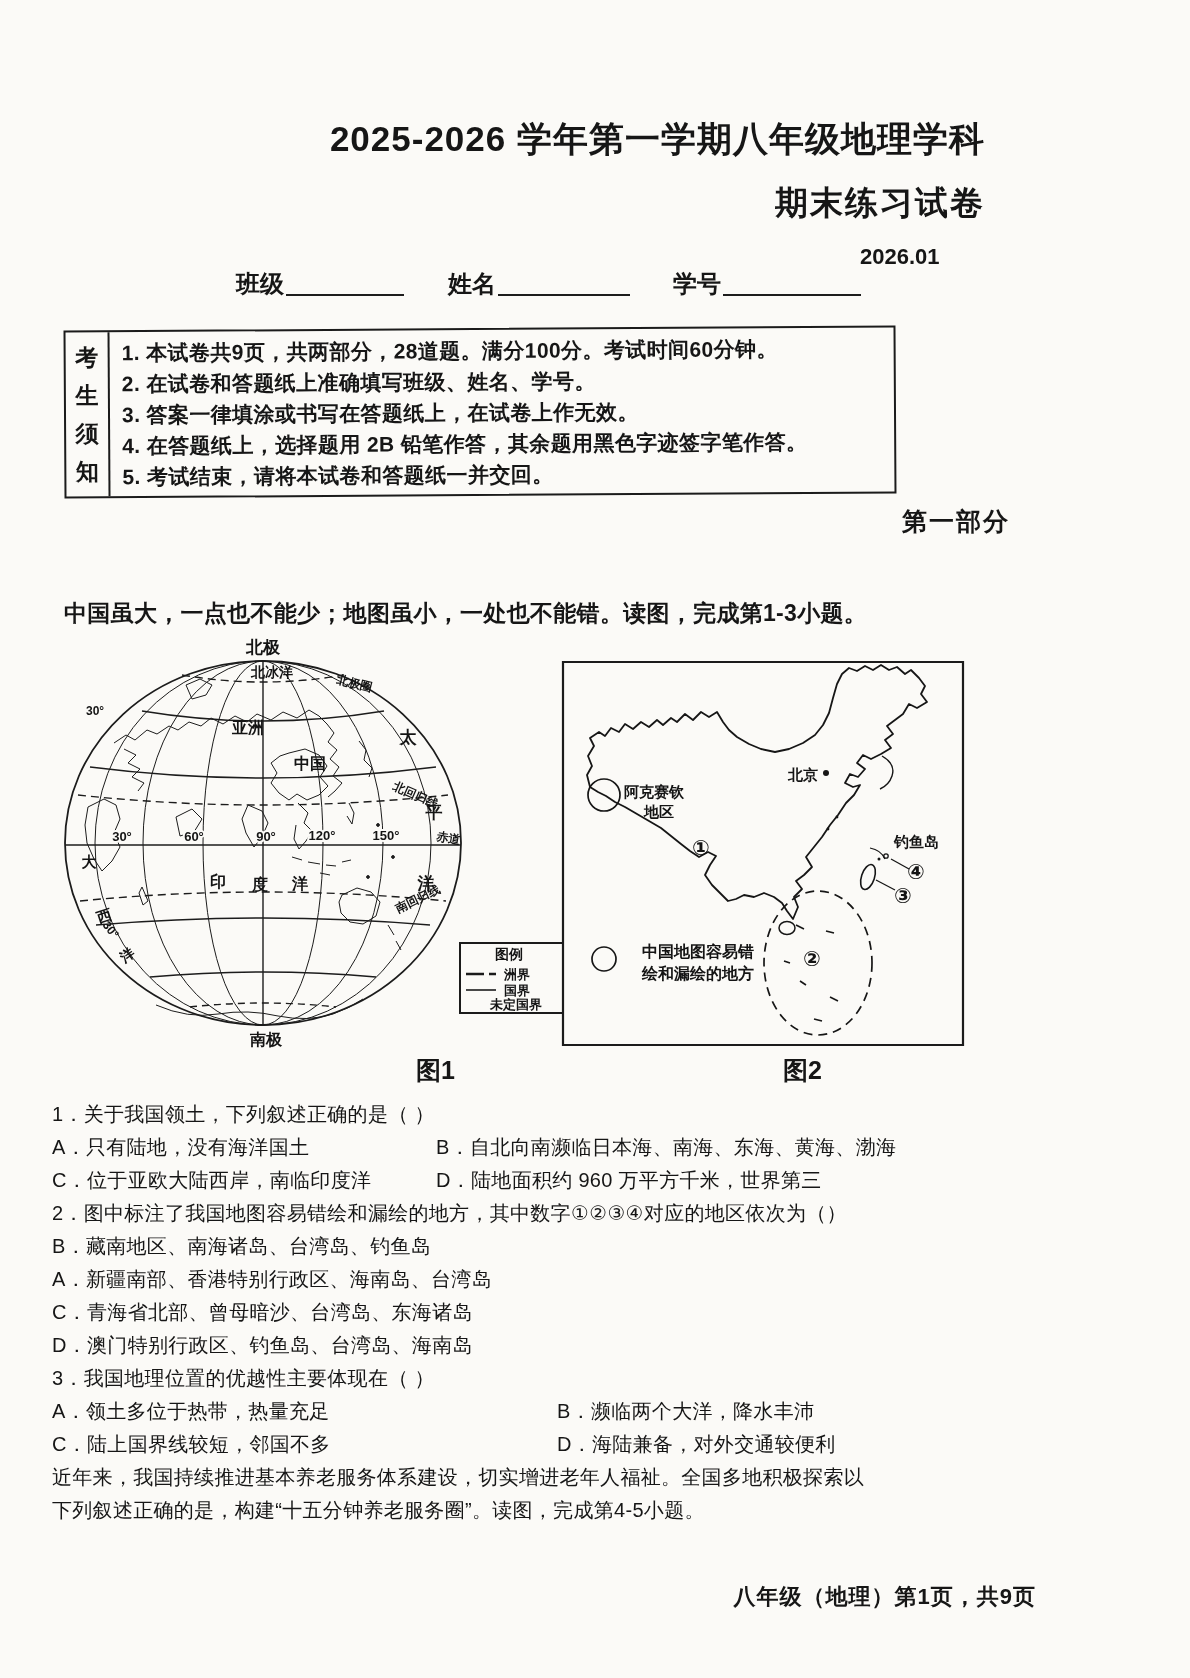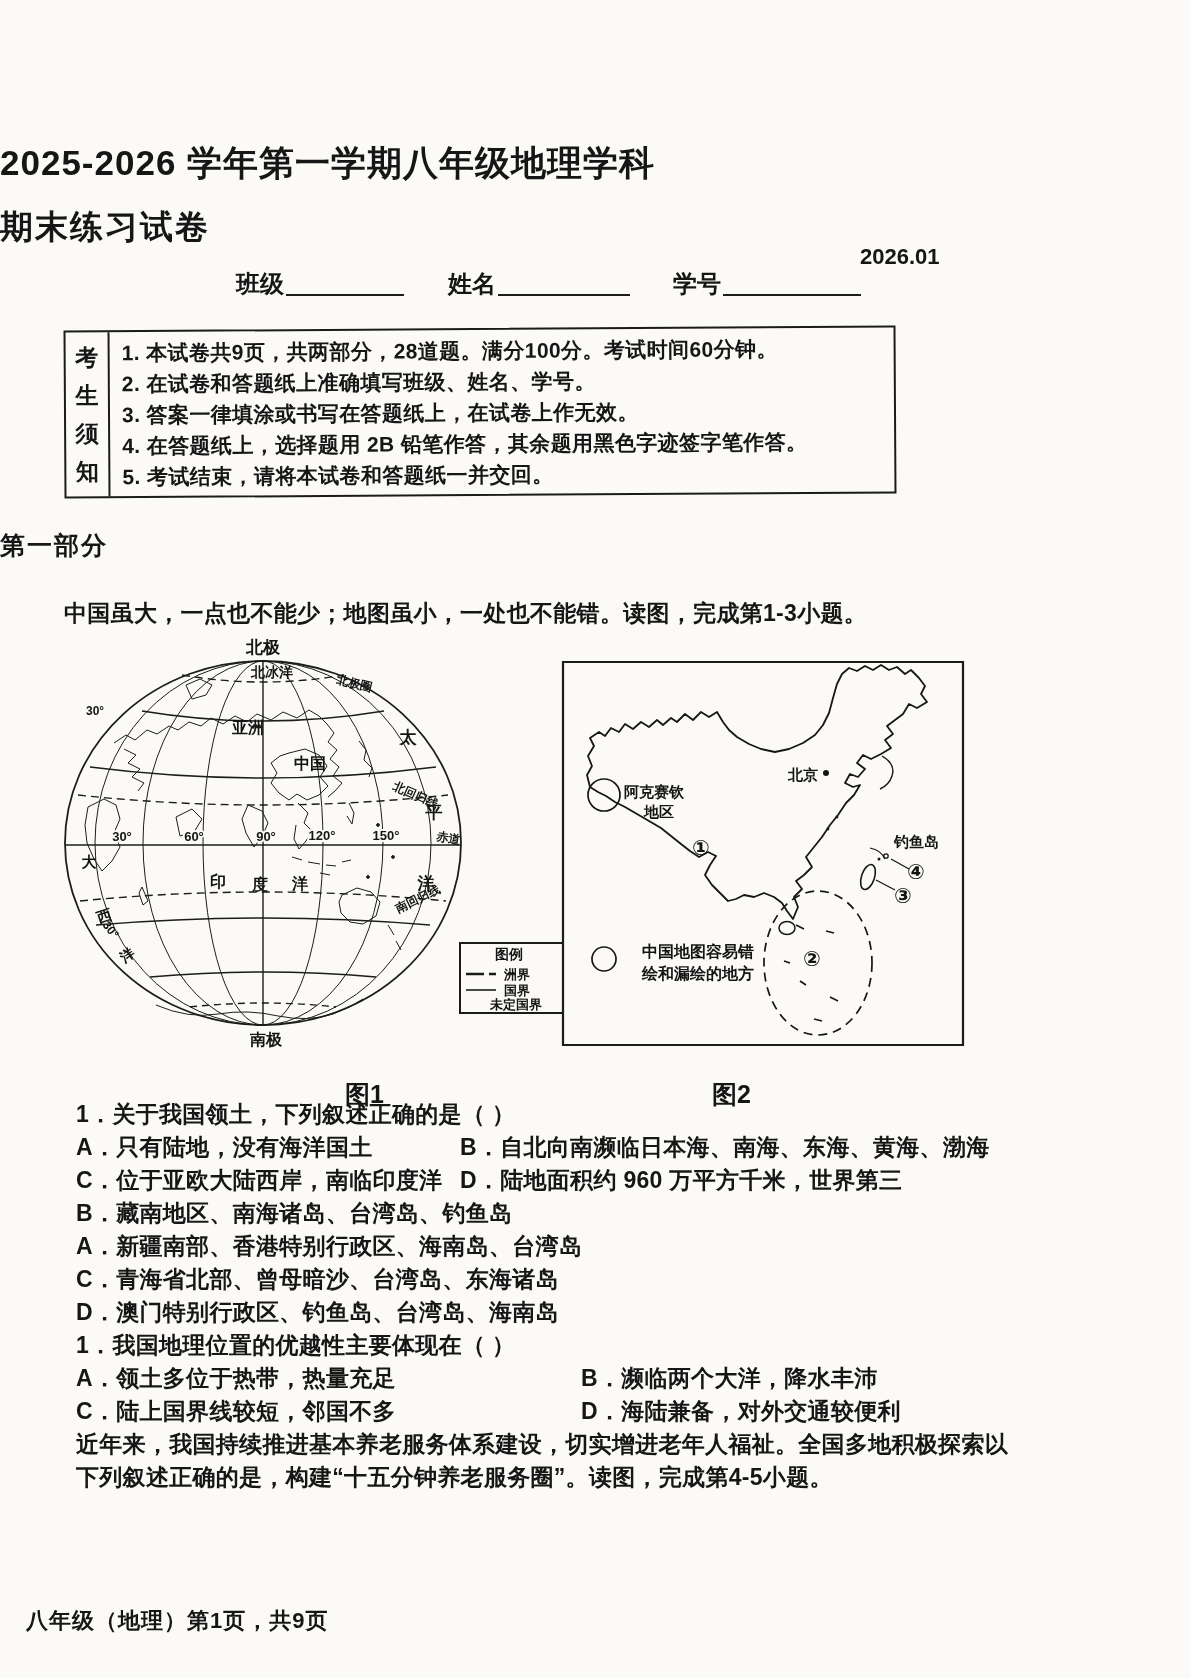--- a/index.html
+++ b/index.html
@@ -2,36 +2,36 @@
 <html><head>
 <meta charset="utf-8">
 <style>
   html,body{margin:0;padding:0;background:#e8e8e6;}
   .page{
     position:relative;width:1190px;height:1678px;margin:0 auto;
     background:#fbfaf7;color:#161616;overflow:hidden;
     font-family:"Liberation Sans","DejaVu Sans",sans-serif;
   }
   .abs{position:absolute;}
-  .ctr{text-align:left;margin-top:24px;}
+  .ctr{text-align:right;}
   .title{left:0;top:116px;width:985px;font-size:35px;font-weight:700;letter-spacing:1px;}
   .subtitle{left:0;top:181px;width:985px;font-size:33px;font-weight:700;letter-spacing:2px;}
   .date{left:860px;top:244px;width:120px;font-size:22px;font-weight:600;}
   .fillrow{top:268px;left:0;width:958px;height:34px;font-size:24px;font-weight:700;}
   .fillitem{position:absolute;top:0;white-space:nowrap;}
   .blank{display:inline-block;border-bottom:2.2px solid #1d1d1d;height:22px;vertical-align:-4px;margin-left:2px;}
   .noticebox{left:64px;top:328px;width:828px;height:164px;border:2.5px solid #1b1b1b;display:flex;transform:rotate(-0.35deg);background:#fbfaf7;}
   .noticeside{width:42px;border-right:2.5px solid #1b1b1b;display:flex;flex-direction:column;justify-content:space-around;align-items:center;font-size:23px;font-weight:700;padding:6px 0;}
   .noticebody{flex:1;padding:5px 10px 4px 12px;font-size:21px;font-weight:600;display:flex;flex-direction:column;justify-content:space-around;white-space:nowrap;letter-spacing:0.4px;}
   .part1{left:0;top:505px;width:1010px;font-size:25px;font-weight:700;letter-spacing:2px;}
   .intro{left:64px;top:555px;width:1090px;font-size:23px;font-weight:700;white-space:nowrap;letter-spacing:0.3px;}
   .lead{left:64px;top:598px;width:1090px;font-size:23px;font-weight:600;white-space:nowrap;letter-spacing:0.3px;}
   .figs{left:58px;top:625px;}
   .figcap{top:1054px;width:110px;font-size:25px;font-weight:700;}
-  .qblock{left:76px;top:1098px;width:1086px;font-size:23px;font-weight:700;line-height:33px;white-space:nowrap;letter-spacing:0.3px;}
+  .qblock{left:52px;top:1098px;width:1086px;font-size:20px;font-weight:400;line-height:33px;white-space:nowrap;letter-spacing:0.3px;}
   .qline{height:33px;}
   .colA{display:inline-block;width:384px;}
   .colA3{display:inline-block;width:505px;}
   .footer{left:0;top:1582px;width:1010px;font-size:22px;font-weight:700;letter-spacing:1px;padding-left:26px;}
   svg text{fill:#141414;font-family:"Liberation Sans","DejaVu Sans",sans-serif;font-weight:600;}
   svg .halo{paint-order:stroke;stroke:#fbfaf7;stroke-width:4px;}
   svg path,svg line,svg ellipse,svg circle,svg rect{vector-effect:non-scaling-stroke;}
 </style>
 </head>
 <body>
@@ -189,25 +189,26 @@
     </g>
   </svg>
 
   <div class="abs figcap ctr" style="left:345px;">图1</div>
   <div class="abs figcap ctr" style="left:712px;">图2</div>
 
   <div class="abs qblock">
     <div class="qline">1．关于我国领土，下列叙述正确的是（  ）</div>
     <div class="qline"><span class="colA">A．只有陆地，没有海洋国土</span><span>B．自北向南濒临日本海、南海、东海、黄海、渤海</span></div>
     <div class="qline"><span class="colA">C．位于亚欧大陆西岸，南临印度洋</span><span>D．陆地面积约 960 万平方千米，世界第三</span></div>
+    <div class="qline">2．图中标注了我国地图容易错绘和漏绘的地方，其中数字①②③④对应的地区依次为（）</div>
     <div class="qline">B．藏南地区、南海诸岛、台湾岛、钓鱼岛</div>
     <div class="qline">A．新疆南部、香港特别行政区、海南岛、台湾岛</div>
     <div class="qline">C．青海省北部、曾母暗沙、台湾岛、东海诸岛</div>
     <div class="qline">D．澳门特别行政区、钓鱼岛、台湾岛、海南岛</div>
-    <div class="qline">1．我国地理位置的优越性主要体现在（  ）</div>
+    <div class="qline">3．我国地理位置的优越性主要体现在（  ）</div>
     <div class="qline"><span class="colA3">A．领土多位于热带，热量充足</span><span>B．濒临两个大洋，降水丰沛</span></div>
     <div class="qline"><span class="colA3">C．陆上国界线较短，邻国不多</span><span>D．海陆兼备，对外交通较便利</span></div>
     <div class="qline">近年来，我国持续推进基本养老服务体系建设，切实增进老年人福祉。全国多地积极探索以</div>
     <div class="qline">下列叙述正确的是，构建“十五分钟养老服务圈”。读图，完成第4-5小题。</div>
   </div>
 
   <div class="abs footer ctr">八年级（地理）第1页，共9页</div>
 
 </div>
 

